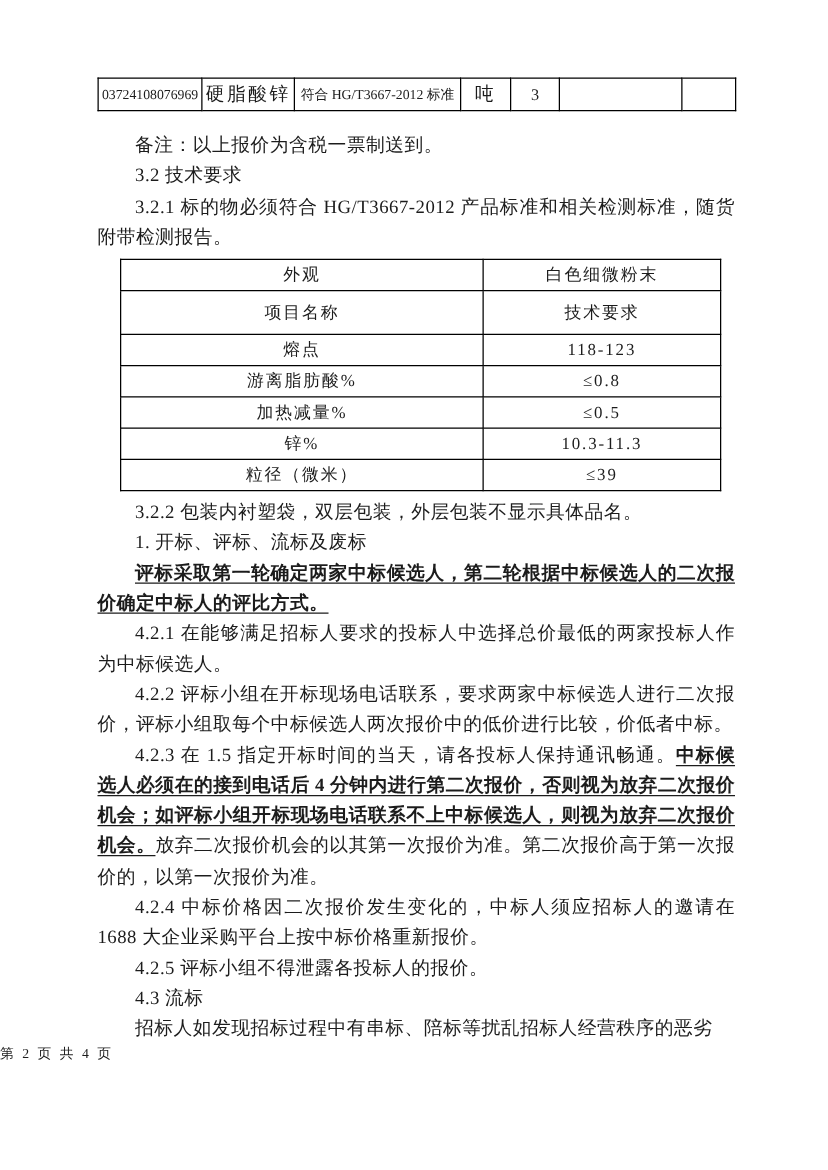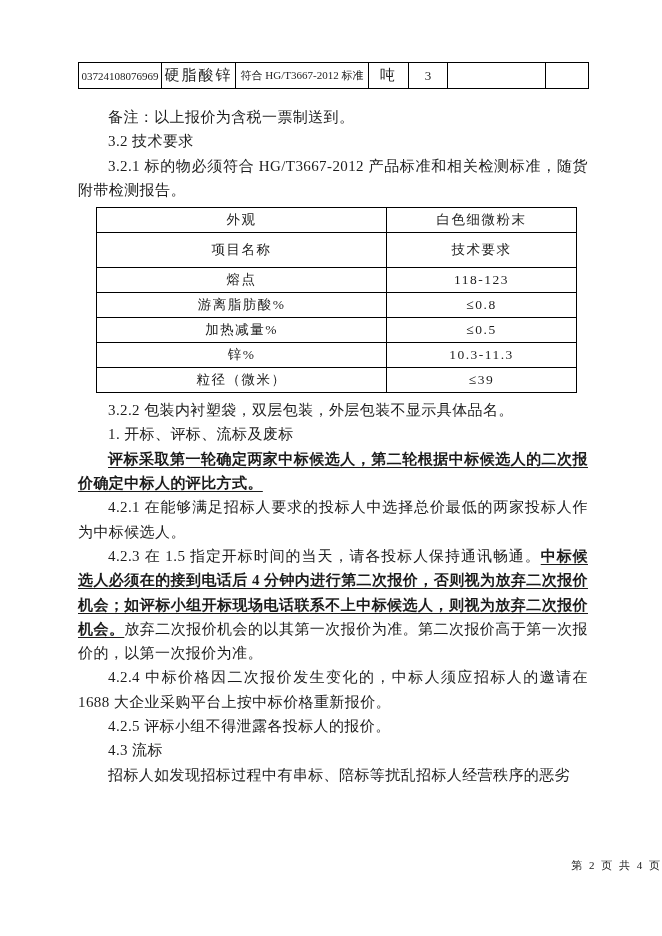--- a/index.html
+++ b/index.html
@@ -53,24 +53,24 @@
     text-align: center;
     vertical-align: middle;
     font-weight: normal;
     letter-spacing: 1.5px;
     padding: 0;
   }
   .spec-table th { height: 34px; }
   .spec-table td { height: 24px; }
   .footer {
     position: absolute;
-    top: 858px;
+    top: 835px;
     left: 0;
     width: 662px;
-    text-align: right;
+    text-align: left;
     font-size: 11px;
     letter-spacing: 2px;
     color: #1c1c1c;
   }
 </style>
 </head>
 <body>
 
 <div class="page">
 
@@ -135,20 +135,21 @@
       <td>粒径（微米）</td>
       <td>≤39</td>
     </tr>
   </tbody>
     </table>
 
   <p class="para"><span>3.2.2 包装内衬塑袋，双层包装，外层包装不显示具体品名。</span></p>
   <p class="para"><span>1. 开标、评标、流标及废标</span></p>
   <p class="para"><span class="b u">评标采取第一轮确定两家中标候选人，第二轮根据中标候选人的二次报价确定中标人的评比方式。</span></p>
   <p class="para"><span>4.2.1 在能够满足招标人要求的投标人中选择总价最低的两家投标人作为中标候选人。</span></p>
+  <p class="para"><span>4.2.2 评标小组在开标现场电话联系，要求两家中标候选人进行二次报价，评标小组取每个中标候选人两次报价中的低价进行比较，价低者中标。</span></p>
   <p class="para"><span>4.2.3 在 1.5 指定开标时间的当天，请各投标人保持通讯畅通。</span><span class="b u">中标候选人必须在的接到电话后 4 分钟内进行第二次报价，否则视为放弃二次报价机会；如评标小组开标现场电话联系不上中标候选人，则视为放弃二次报价机会。</span><span>放弃二次报价机会的以其第一次报价为准。第二次报价高于第一次报价的，以第一次报价为准。</span></p>
   <p class="para"><span>4.2.4 中标价格因二次报价发生变化的，中标人须应招标人的邀请在 1688 大企业采购平台上按中标价格重新报价。</span></p>
   <p class="para"><span>4.2.5 评标小组不得泄露各投标人的报价。</span></p>
   <p class="para"><span>4.3 流标</span></p>
   <p class="para"><span>招标人如发现招标过程中有串标、陪标等扰乱招标人经营秩序的恶劣</span></p>
 
   <div class="footer">第 2 页 共 4 页</div>
 
 </div>
 

